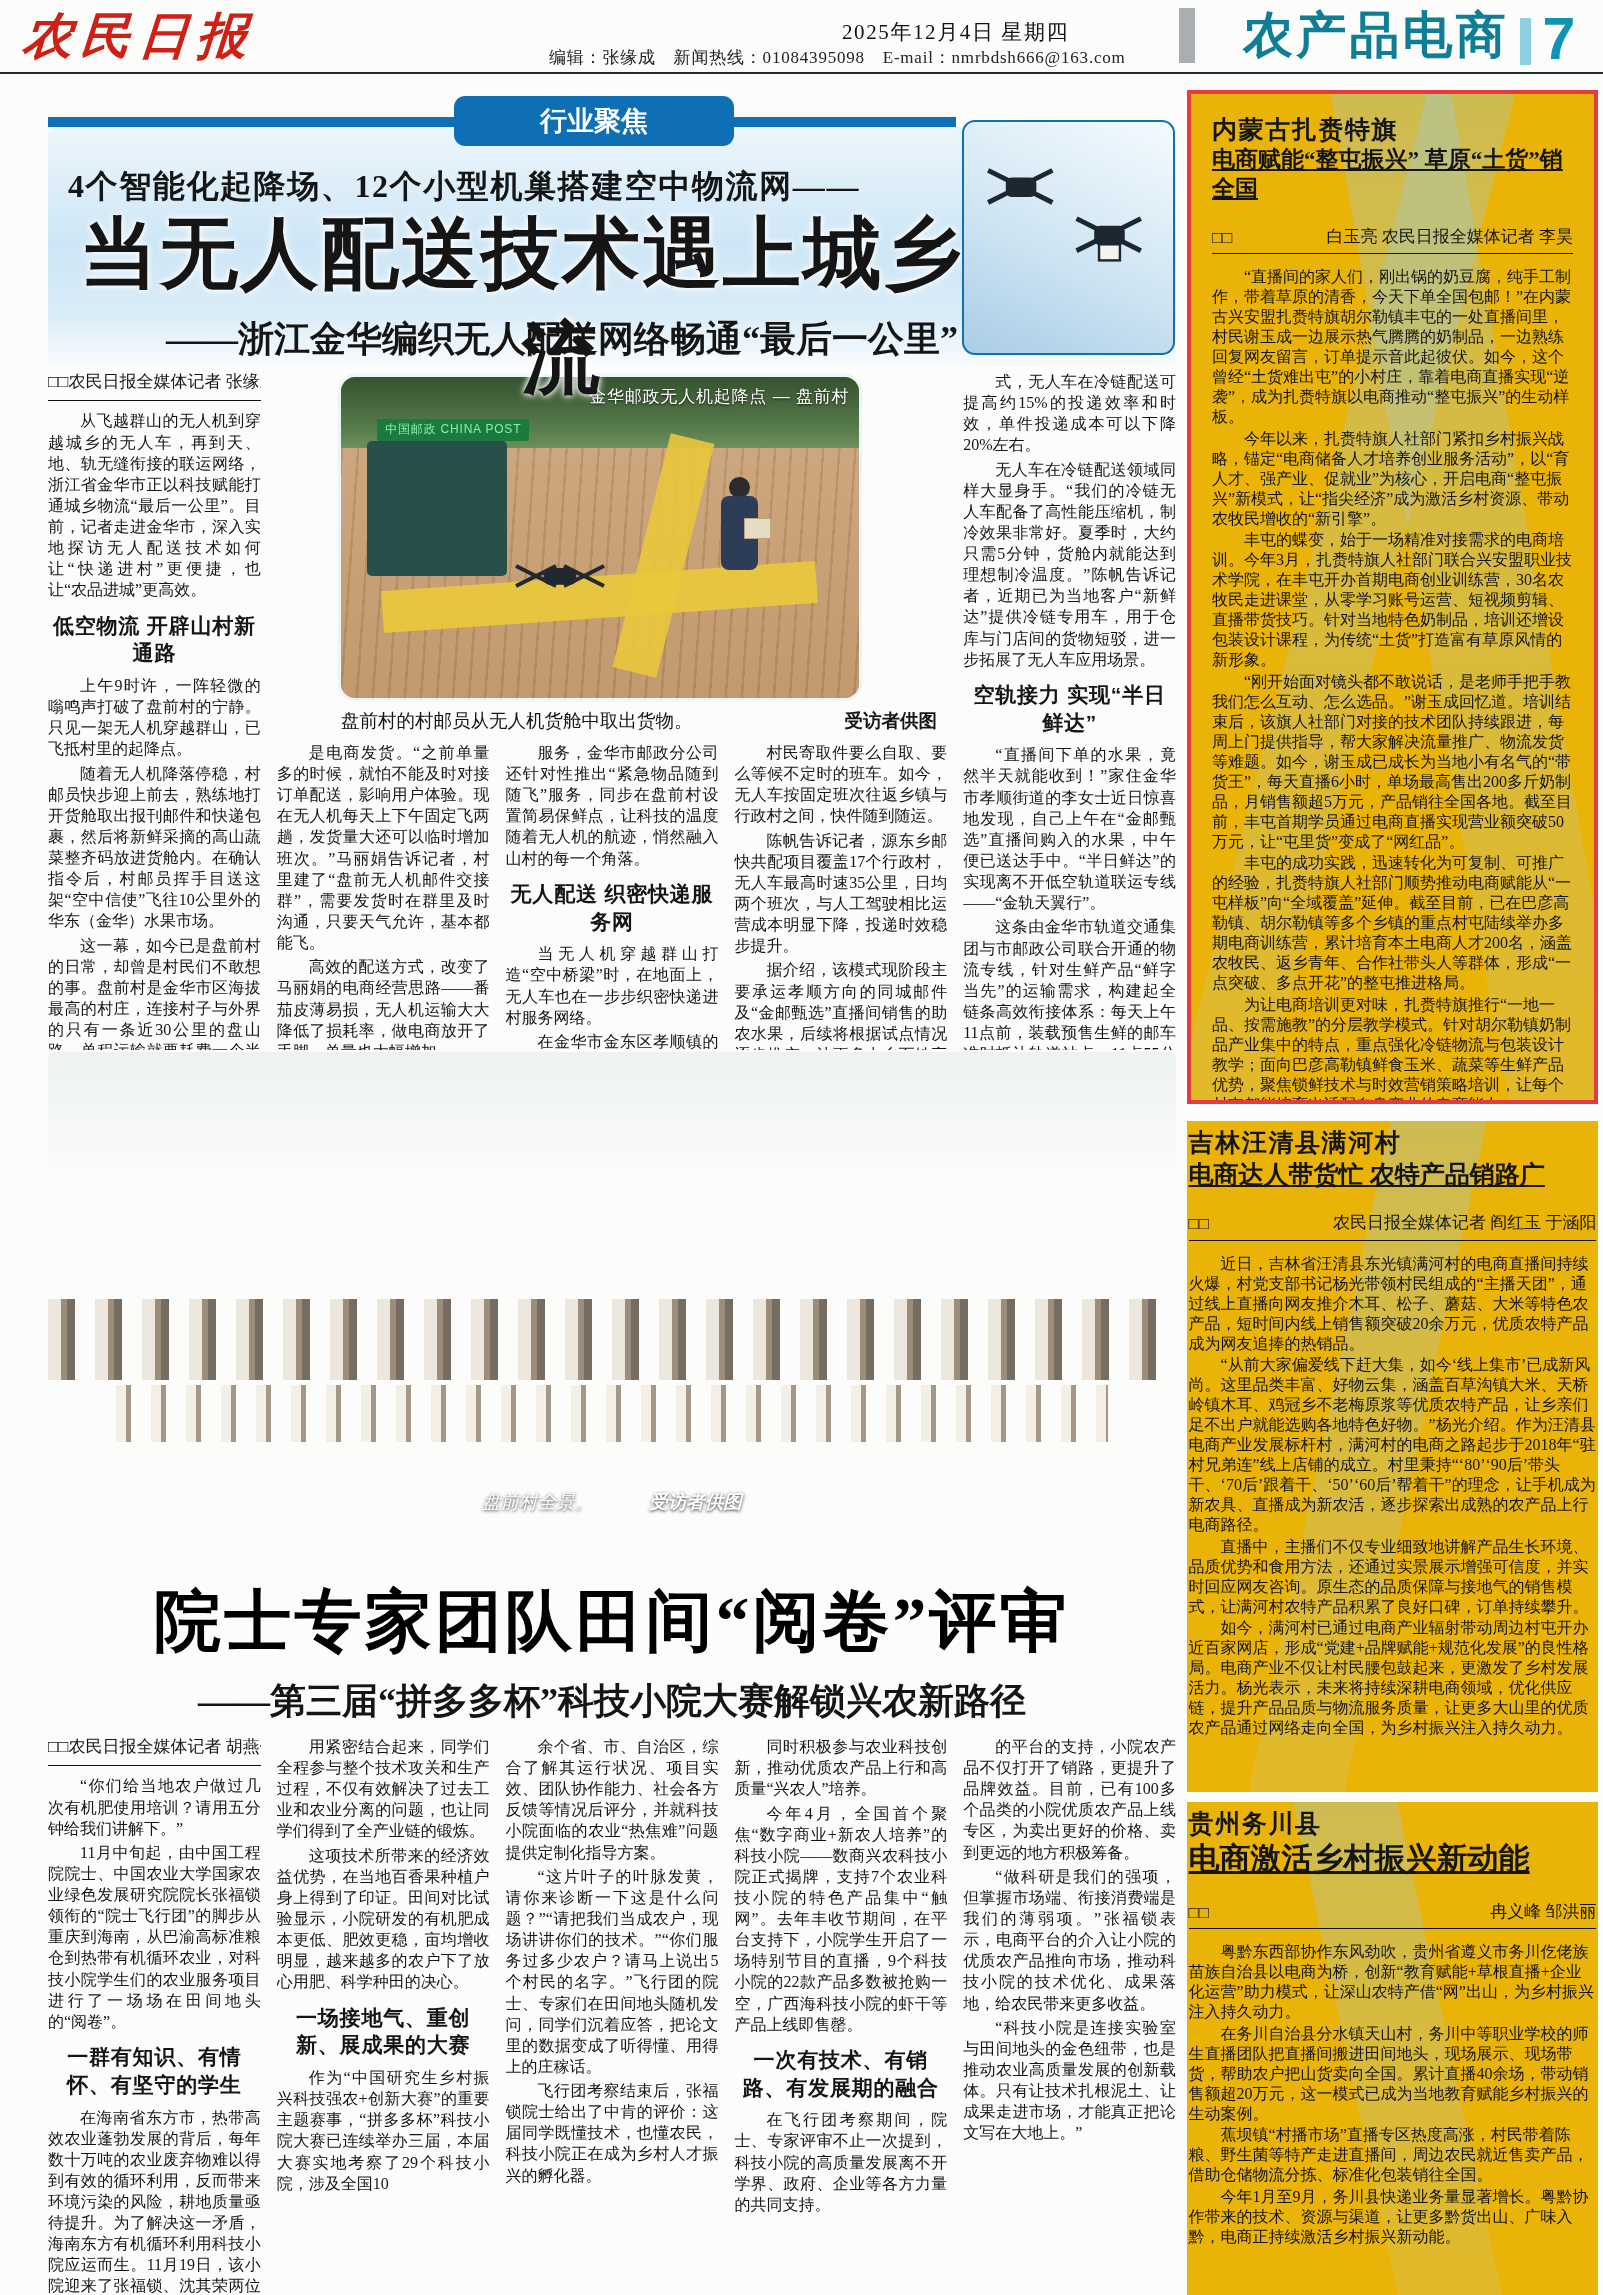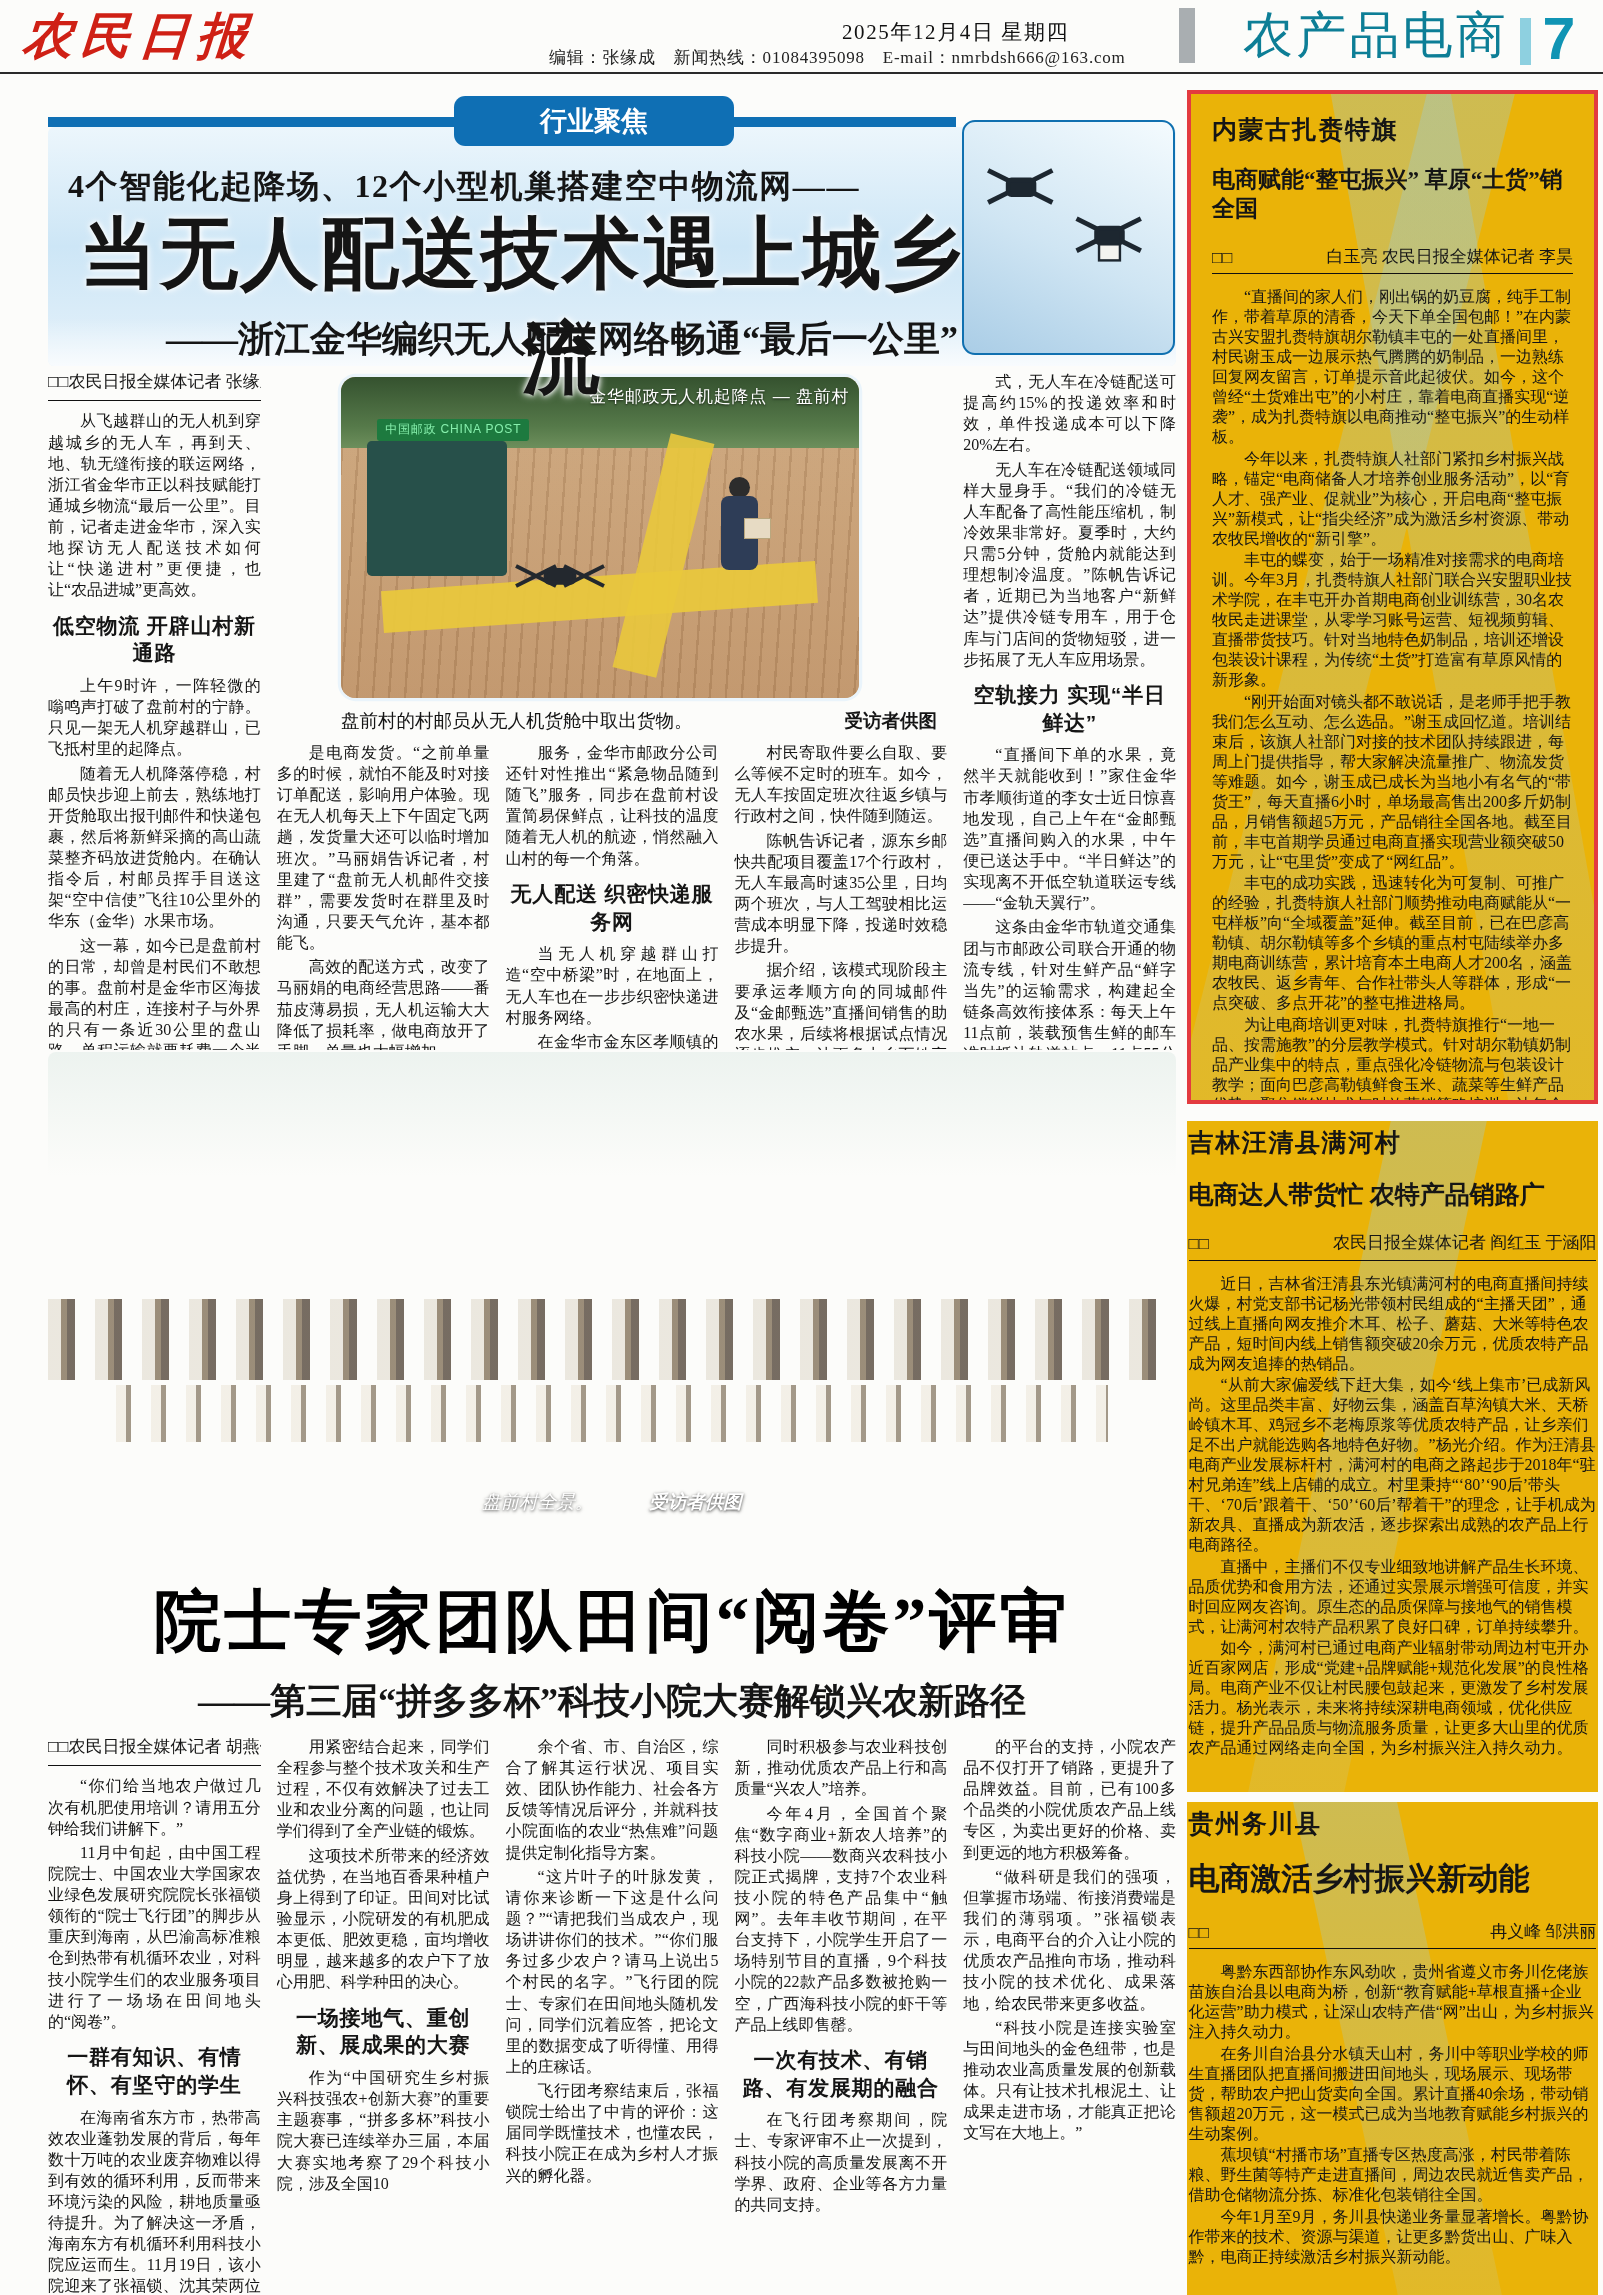--- a/index.html
+++ b/index.html
@@ -9,21 +9,21 @@
   .abs{position:absolute;}
 
   
   .masthead{left:22.5px;top:3.2px;font-size:50px;font-weight:bold;font-style:italic;color:#cf2015;
             letter-spacing:8px;transform:skew(-4deg);font-family:"Liberation Serif",serif;}
   .h-editor{left:549px;top:46px;font-size:17px;letter-spacing:0.8px;color:#222;}
   .h-date{left:842px;top:17.7px;font-size:21px;letter-spacing:1.6px;color:#111;}
   .h-graybar{left:1179px;top:8px;width:16px;height:55px;background:#a9aeb1;}
   .h-section{left:1243px;top:1.6px;display:flex;align-items:flex-end;gap:11.2px;
              font-family:"Liberation Sans","DejaVu Sans",sans-serif;}
-  .h-section .sec{font-size:50px;font-weight:400;color:#0d7e96;letter-spacing:3.2px;}
+  .h-section .sec{font-size:50px;font-weight:700;color:#0d7e96;letter-spacing:3.2px;}
   .h-section .bar{width:11.2px;height:47px;background:#8ed0e0;margin-bottom:3.2px;}
   .h-section .num{font-size:59px;font-weight:900;color:#1094b4;line-height:1;}
   .h-rule{left:0;top:72px;width:1604px;height:1.6px;background:#2a2a2a;}
 
   
   .lead-bar{left:48px;top:117px;width:908px;height:9.6px;background:#0f6fb4;}
   .lead-tab{left:454px;top:96px;width:280px;height:50px;background:#0f6fb4;border-radius:11.2px;
             display:flex;align-items:center;justify-content:center;color:#fff;font-size:27px;
             font-weight:bold;font-family:"Liberation Sans","DejaVu Sans",sans-serif;z-index:3;}
   .banner{left:48px;top:127px;width:1128px;height:239px;border-radius:6.4px;
@@ -88,21 +88,21 @@
               color:#000000;letter-spacing:3.2px;}
   .feat-sub{left:48px;top:1677px;width:1128px;text-align:center;font-size:36px;font-weight:bold;}
   .feat-cols{left:48px;top:1736px;width:1128px;height:557px;display:flex;gap:16px;overflow:hidden;}
 
   
   .rail-art{overflow:hidden;background:#eab308;}
   .streak{position:absolute;top:-5%;height:115%;pointer-events:none;
           background:linear-gradient(180deg,rgba(150,205,228,.34),rgba(183,223,238,.12));}
   .rk{position:relative;font-size:25px;font-weight:900;font-family:"Liberation Sans","DejaVu Sans",sans-serif;
       letter-spacing:1.6px;z-index:2;}
-  .rt{position:relative;font-weight:bold;margin-top:20px;letter-spacing:0px;z-index:2;line-height:1.25;}
+  .rt{position:relative;font-weight:bold;margin-top:0;letter-spacing:0px;z-index:2;line-height:1.25;text-decoration:underline;}
   .rby{position:relative;display:flex;justify-content:space-between;align-items:flex-end;border-bottom:1.6px solid #111;
        padding-bottom:5.6px;margin:21px 0 13px 0;font-size:17px;z-index:2;white-space:nowrap;}
   .rbody{position:relative;z-index:2;}
   .rbody .body-p{font-size:16px;line-height:20px;margin:0 0 1.6px 0;}
   .redbox{left:1187px;top:90px;width:411px;height:1014px;border:4.8px solid #e33b3f;padding:19px 21px;}
   .jilin{left:1187px;top:1121px;width:411px;height:671px;padding:4.8px 1.6px;}
   .guizhou{left:1187px;top:1802px;width:411px;height:493px;padding:4.8px 1.6px;}
   .redbox .rt{font-size:23px;}
   .jilin .rt{font-size:25px;}
   .guizhou .rt{font-size:31px;}

